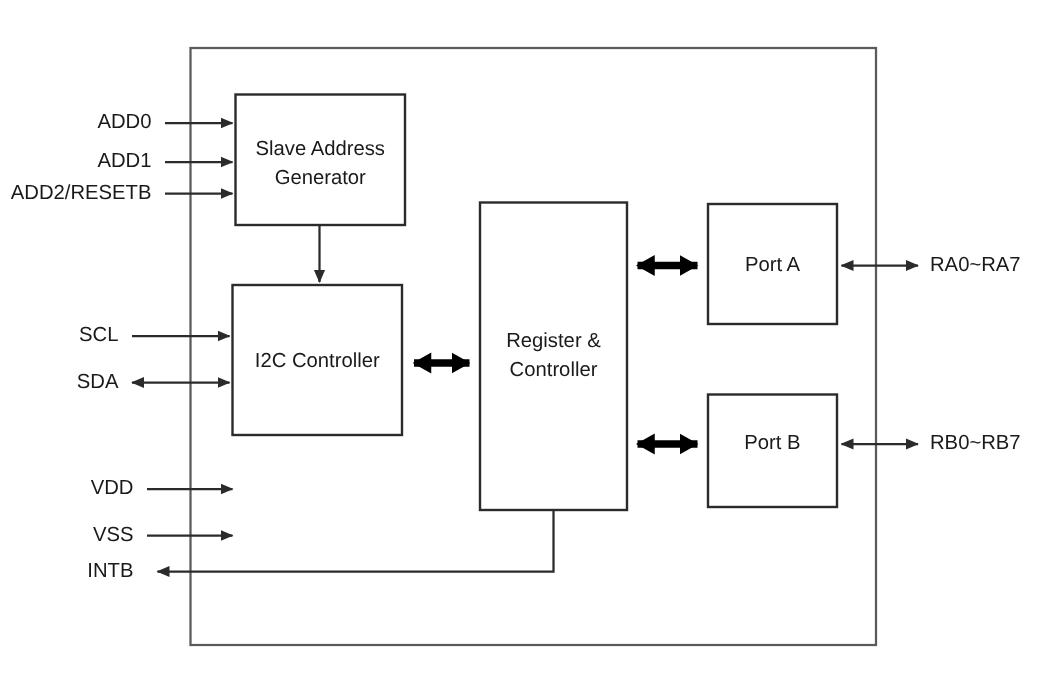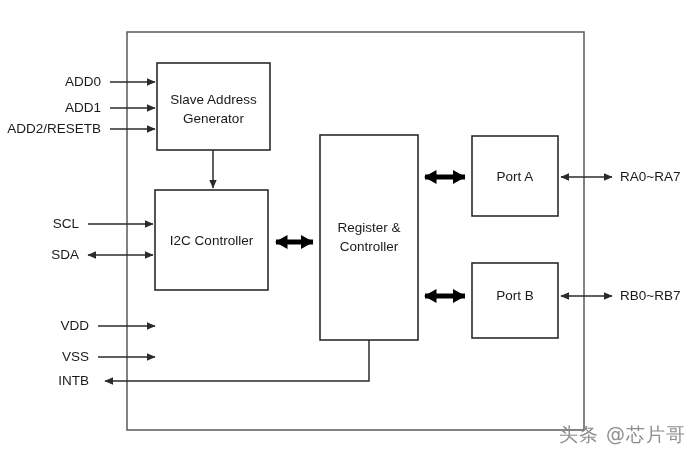--- a/index.html
+++ b/index.html
@@ -157,15 +157,14 @@
     <text class="pin-label" x="79" y="224">SCL</text>
     <text class="pin-label" x="79" y="255">SDA</text>
     <text class="pin-label" x="89" y="326">VDD</text>
     <text class="pin-label" x="89" y="357">VSS</text>
     <text class="pin-label" x="89" y="381">INTB</text>
 
     <text class="bus-label" x="620" y="177">RA0~RA7</text>
     <text class="bus-label" x="620" y="296">RB0~RB7</text>
   </svg>
 
-  <div class="watermark">头条 @芯片哥</div>
 
 </div>
 
 </body></html>

